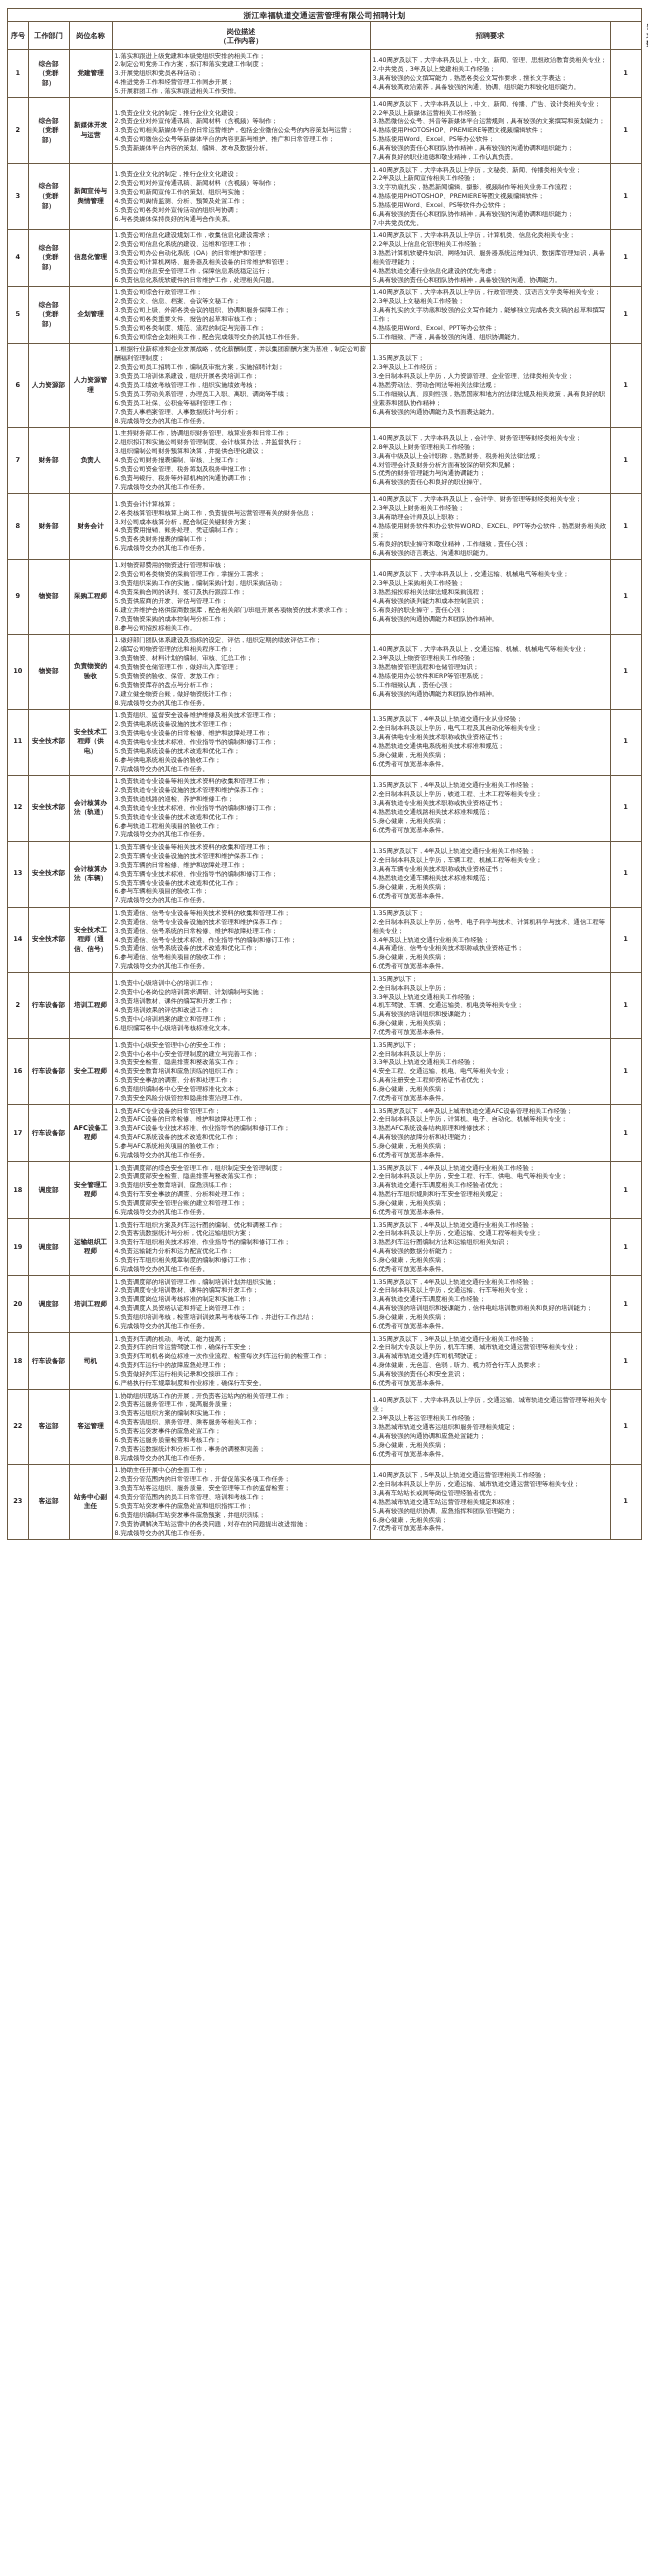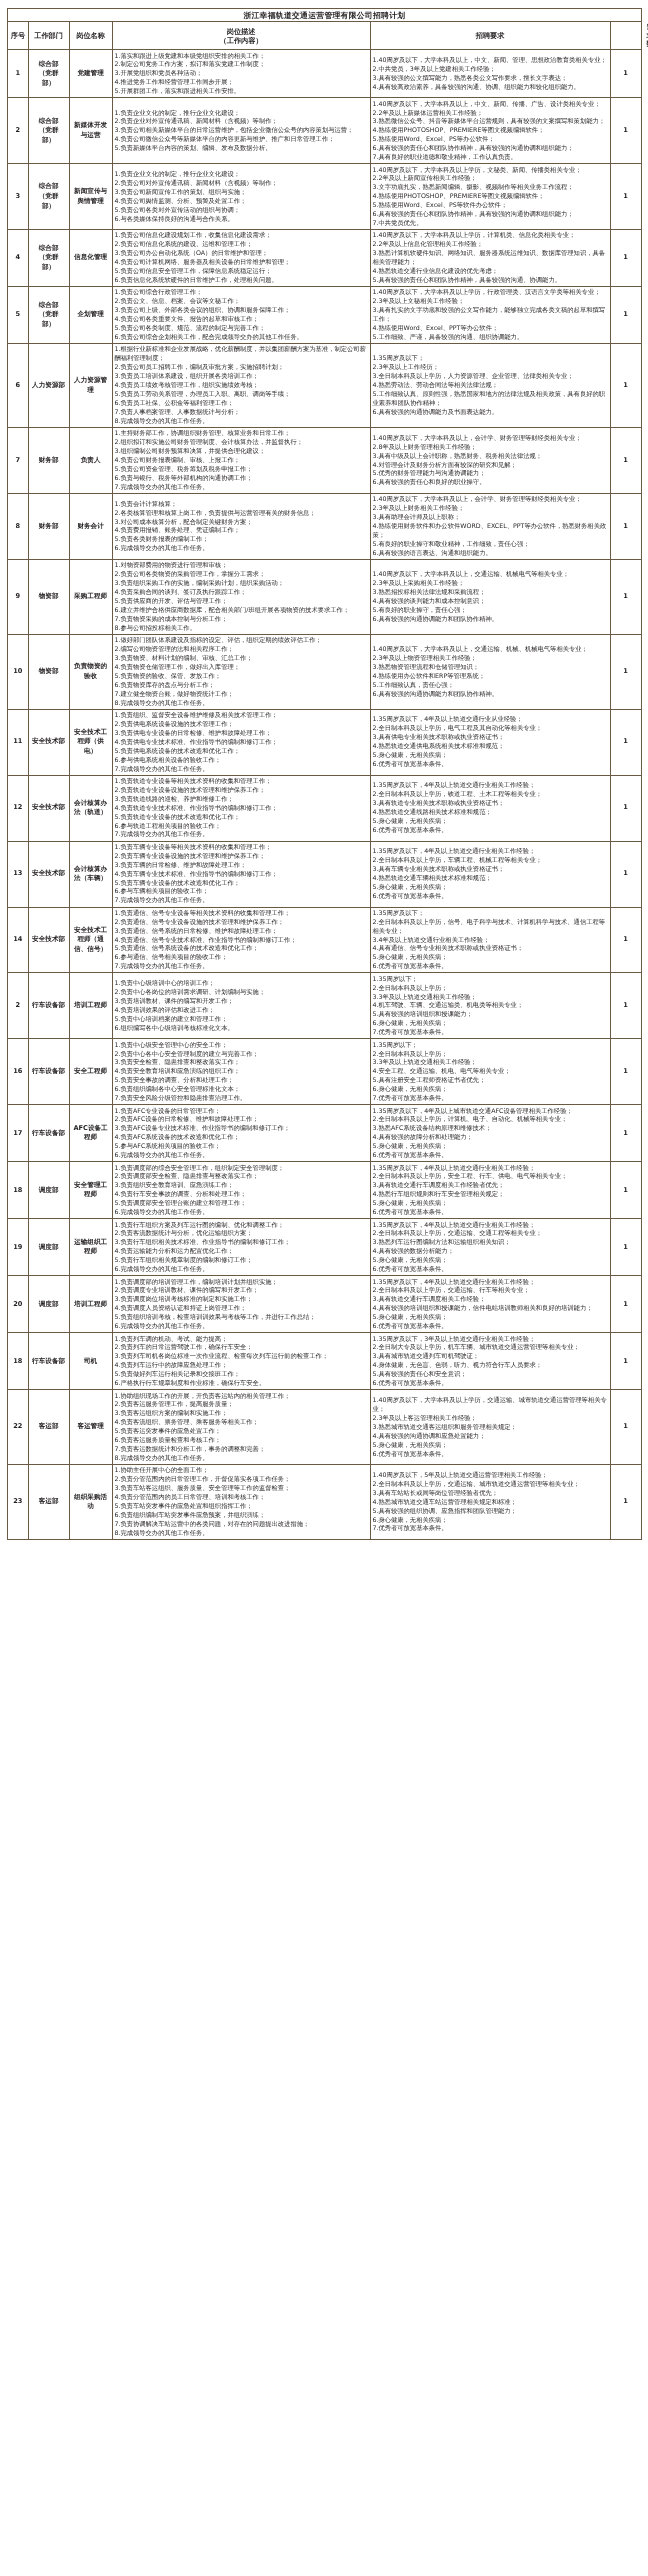--- a/index.html
+++ b/index.html
@@ -599,21 +599,21 @@
             <p>3.熟悉城市轨道交通客运组织和服务管理相关规定；</p>
             <p>4.具有较强的沟通协调和应急处置能力；</p>
             <p>5.身心健康，无相关疾病；</p>
             <p>6.优秀者可放宽基本条件。</p>
           </td>
           <td class="num">1</td>
         </tr>
         <tr>
           <td class="no">23</td>
           <td class="dept">客运部</td>
-          <td class="post">组织采购活动</td>
+          <td class="post">站务中心副主任</td>
           <td class="desc">
             <p>1.协助主任开展中心的全面工作；</p>
             <p>2.负责分管范围内的日常管理工作，开督促落实各项工作任务；</p>
             <p>3.负责车站客运组织、服务质量、安全管理等工作的监督检查；</p>
             <p>4.负责分管范围内的员工日常管理、培训和考核工作；</p>
             <p>5.负责车站突发事件的应急处置和组织指挥工作；</p>
             <p>6.负责组织编制车站突发事件应急预案，并组织演练；</p>
             <p>7.负责协调解决车站运营中的各类问题，对存在的问题提出改进措施；</p>
             <p>8.完成领导交办的其他工作任务。</p>
           </td>

